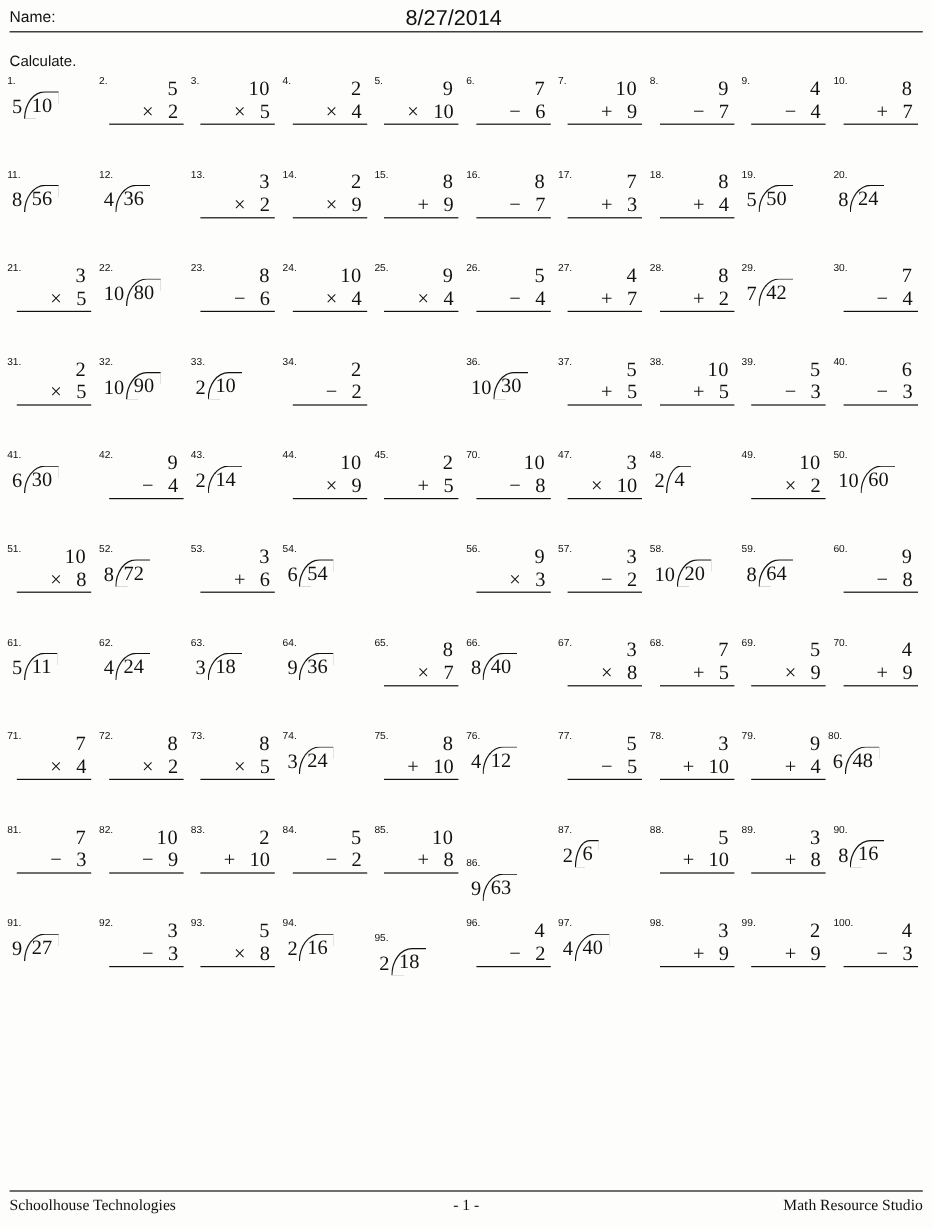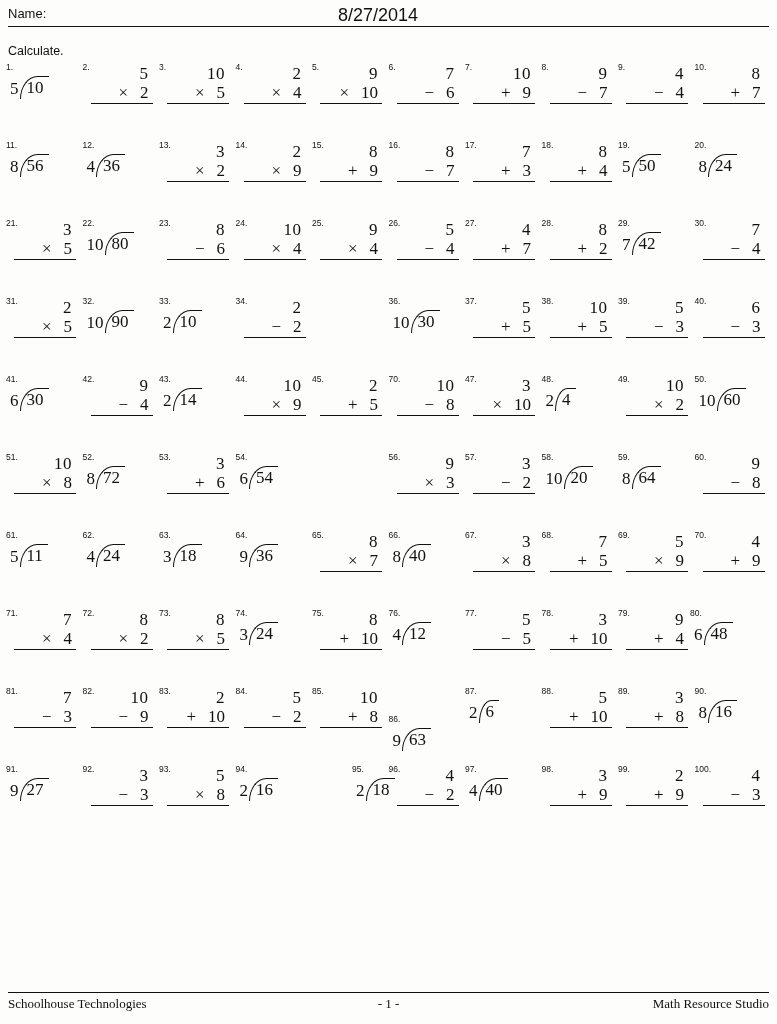--- a/index.html
+++ b/index.html
@@ -897,21 +897,21 @@
             <div class="botline">
               <span class="op">×</span>
               <span class="bot">8</span>
             </div>
           </div>
         </div>
         <div class="prob" style="left: 229.5px; top: 0px;">
           <span class="num">94.</span>
           <div class="div"><span class="divisor">2</span><span class="bracket">16</span></div>
         </div>
-        <div class="prob" style="left: 306px; top: 0px; margin-left: 40px;">
+        <div class="prob" style="left: 306px; top: 12px;">
           <span class="num">95.</span>
           <div class="div"><span class="divisor">2</span><span class="bracket">18</span></div>
         </div>
         <div class="prob" style="left: 382.5px; top: 0px;">
           <span class="num">96.</span>
           <div class="vert">
             <span class="top">4</span>
             <div class="botline">
               <span class="op">−</span>
               <span class="bot">2</span>

